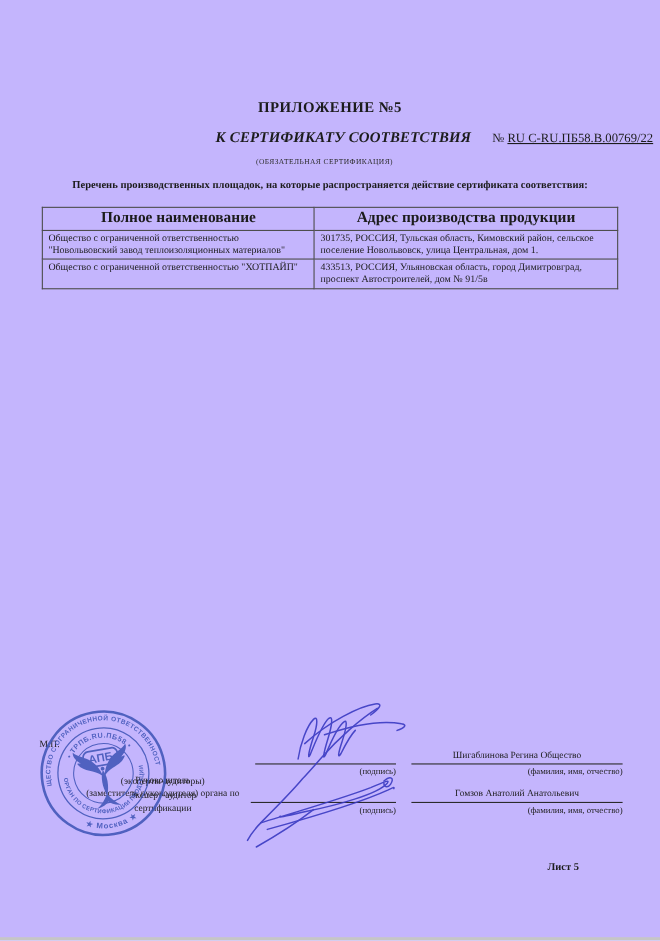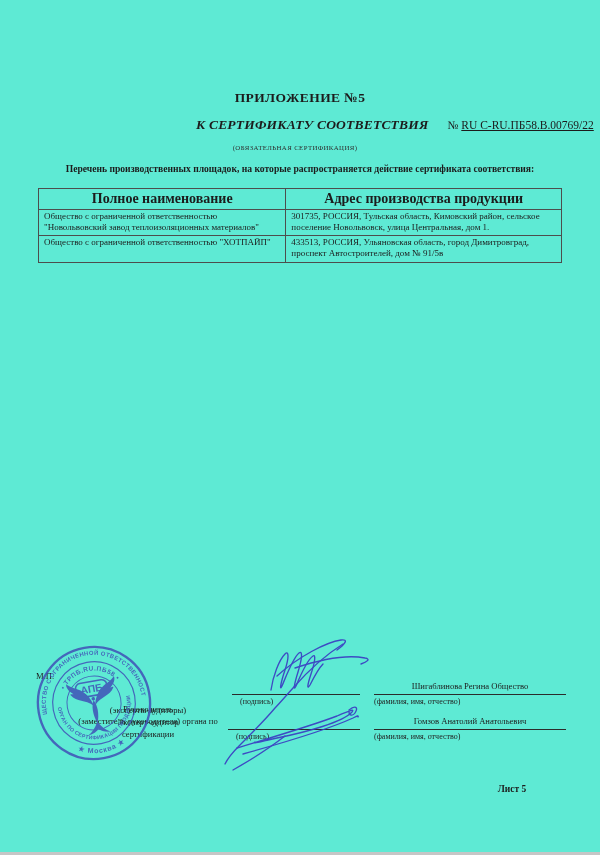--- a/index.html
+++ b/index.html
@@ -1,20 +1,20 @@
 <!DOCTYPE html>
 <html><head>
 <meta charset="utf-8">
 <style>
   html,body{margin:0;padding:0;}
   body{
     width:600px;height:855px;background:#ffffff;overflow:hidden;
     font-family:"Liberation Serif","DejaVu Serif",serif;color:#1c1c1c;
   }
-  .page{position:relative;width:600px;height:855px;background:#5eead4;}
+  .page{position:relative;width:600px;height:855px;background:#c4b5fd;}
   .doc-shadow{position:absolute;left:0;bottom:0;width:600px;height:3px;background:#c6c6c6;}
 
   
   .title{position:absolute;top:90px;left:0;width:600px;text-align:center;
     font-size:13.5px;font-weight:bold;letter-spacing:.4px;}
   .subtitle-row{position:absolute;top:117px;left:196px;white-space:nowrap;font-size:13.5px;}
   .subtitle{font-weight:bold;letter-spacing:.2px;font-style:italic;}
   .cert-no-wrap{font-size:11.5px;margin-left:19px;font-weight:normal;}
   .cert-no{text-decoration:underline;}
   .cert-type{position:absolute;top:144px;left:0;width:590px;text-align:center;
@@ -36,21 +36,21 @@
     font-size:8.6px;line-height:12.4px;margin-top:47px;}
   .role2{position:absolute;left:58px;top:704px;width:180px;text-align:center;
     font-size:8.6px;line-height:12.4px;}
 
   .sig-line{position:absolute;height:0;border-top:1px solid #2b2b2b;}
   .sig-line-1{left:232px;top:694px;width:128px;}
   .sig-line-2{left:228px;top:729px;width:132px;}
   .name-line-1{left:374px;top:694px;width:192px;}
   .name-line-2{left:374px;top:729px;width:192px;}
 
-  .under-label{position:absolute;text-align:left;font-size:8px;color:#222;}
+  .under-label{position:absolute;text-align:right;font-size:8px;color:#222;}
   .sign-label-1{left:240px;top:697px;width:120px;}
   .sign-label-2{left:236px;top:732px;width:124px;}
   .fio-label-1{left:374px;top:697px;width:192px;}
   .fio-label-2{left:374px;top:732px;width:192px;}
 
   .name-text{position:absolute;text-align:center;font-size:8.6px;}
   .name-1{left:374px;top:681px;width:192px;}
   .name-2{left:374px;top:716px;width:192px;}
 
   .sheet-label{position:absolute;left:462px;top:784px;width:100px;text-align:center;

